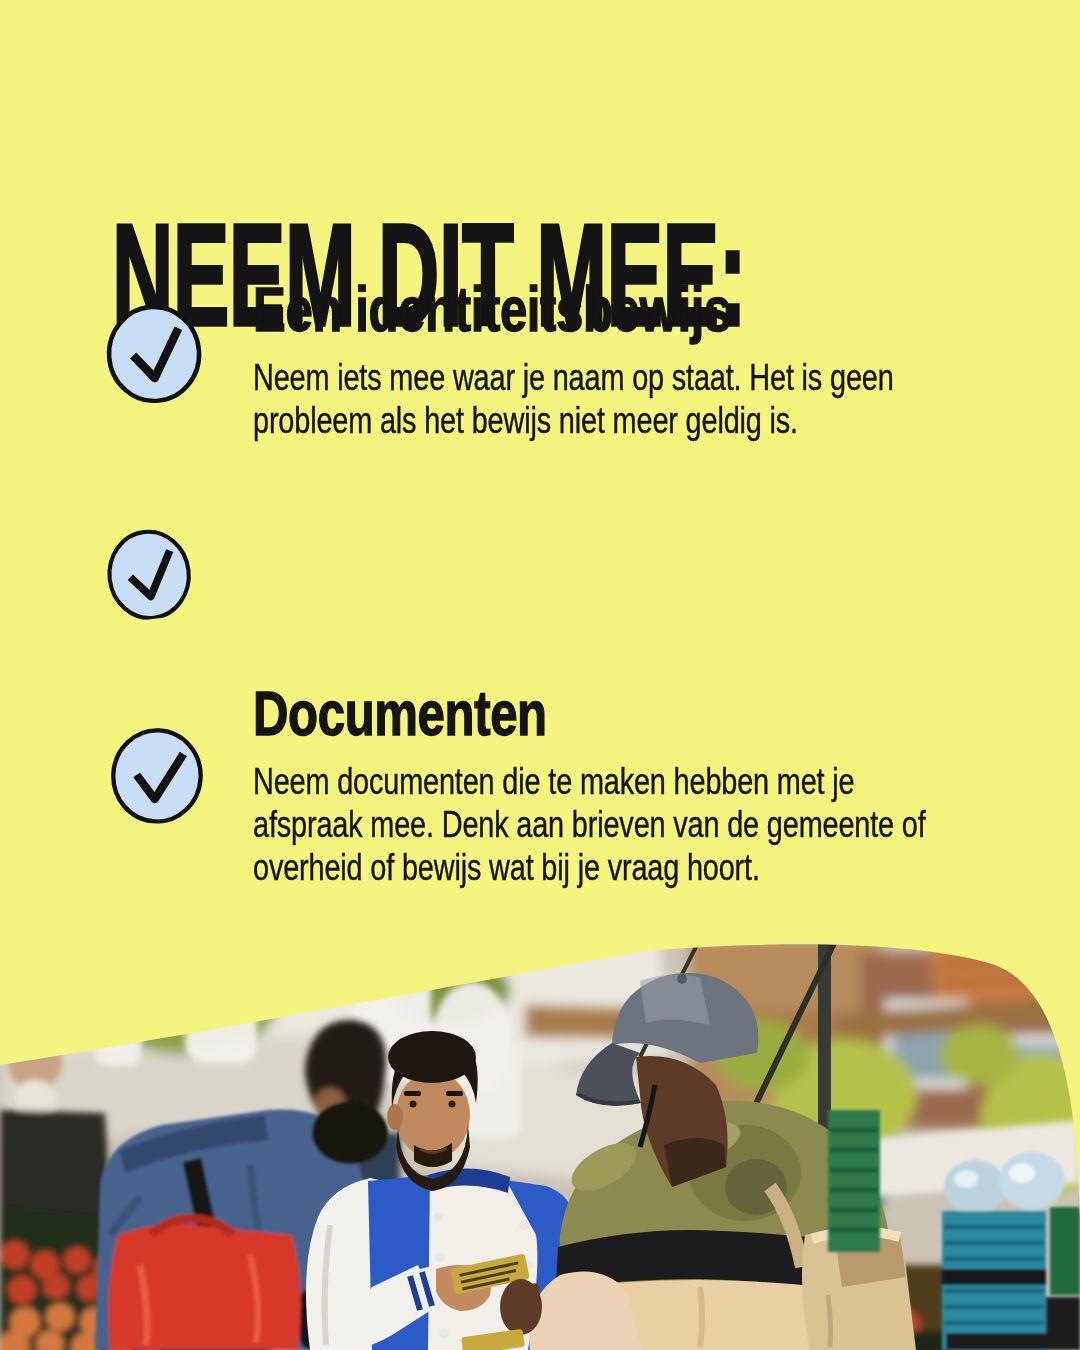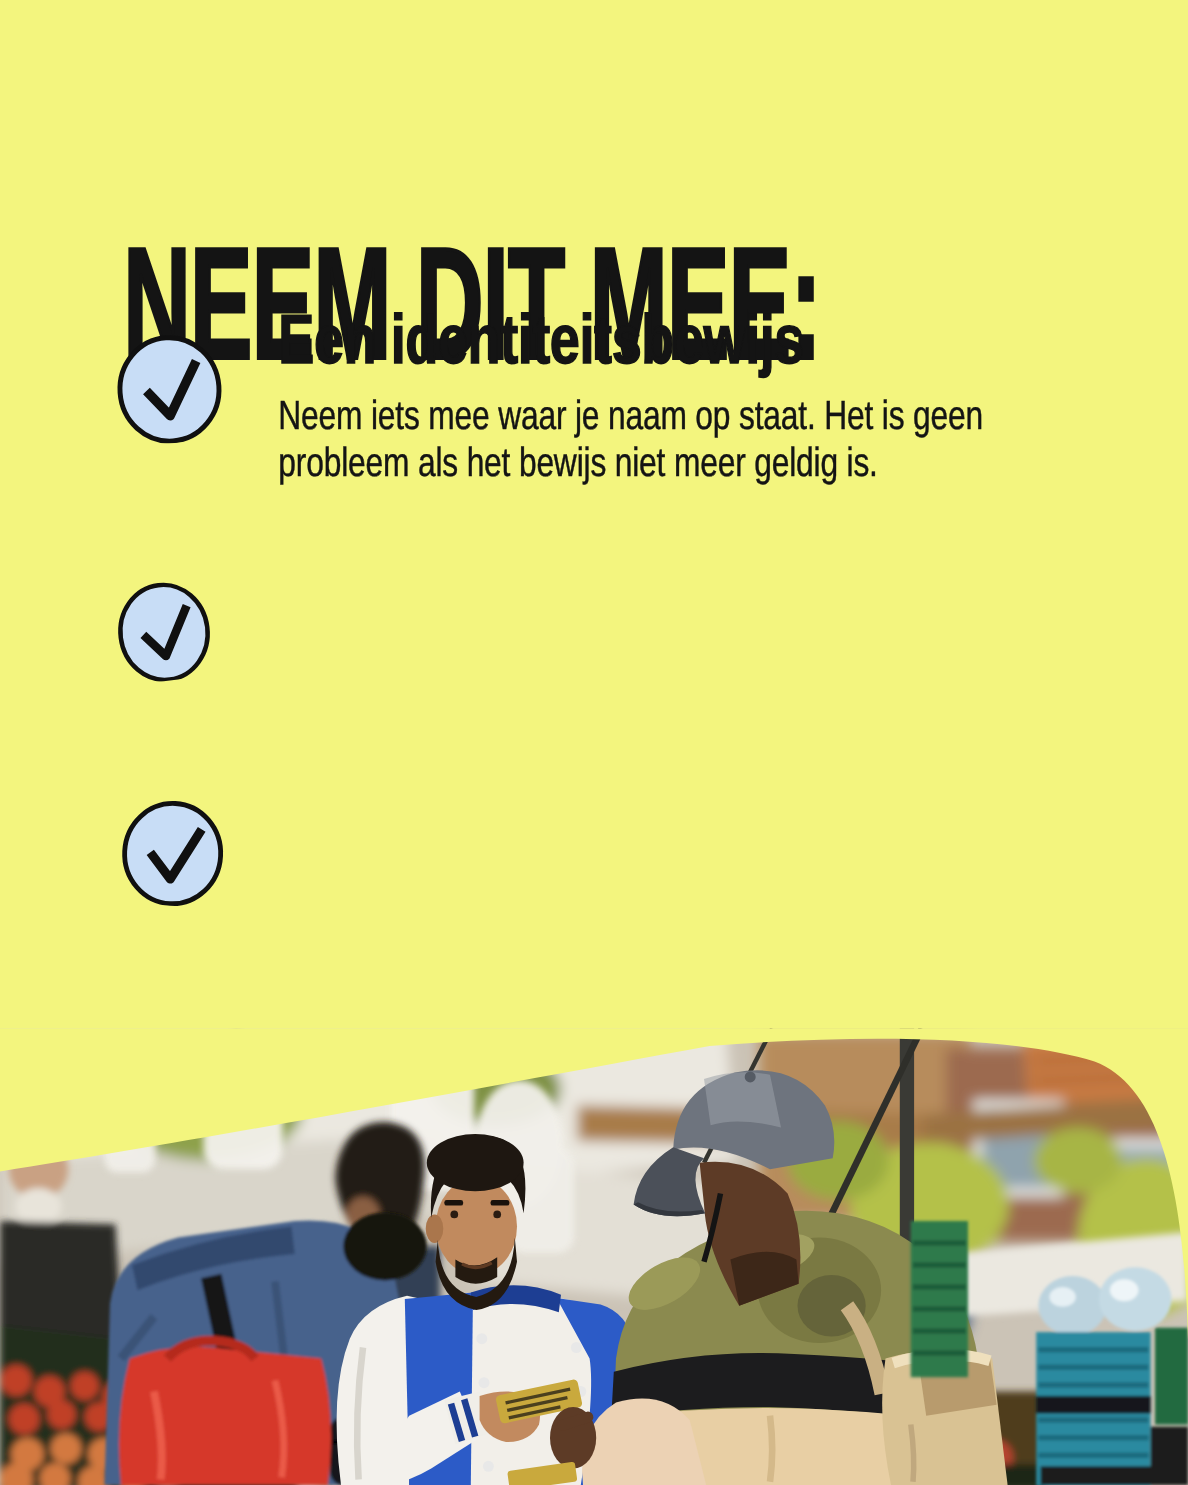--- a/index.html
+++ b/index.html
@@ -316,14 +316,18 @@
   </svg>
   <svg class="check-icon icon-3" viewBox="0 0 100 100">
     <ellipse cx="50" cy="51" rx="45" ry="47" fill="#C8DDF6" stroke="#101010" stroke-width="4.5"></ellipse>
     <path d="M29 51 L49 75 L76 27" fill="none" stroke="#101010" stroke-width="8.5" stroke-linejoin="round"></path>
   </svg>
 
   <div class="check-item item-1">
     <h2>Een identiteitsbewijs</h2>
     <p>Neem iets mee waar je naam op staat. Het is geen probleem als het bewijs niet meer geldig is.</p>
   </div>
+  <div class="check-item item-3">
+    <h2>Documenten</h2>
+    <p>Neem documenten die te maken hebben met je afspraak mee. Denk aan brieven van de gemeente of overheid of bewijs wat bij je vraag hoort.</p>
+  </div>
 
 </div>
 
 </body></html>

